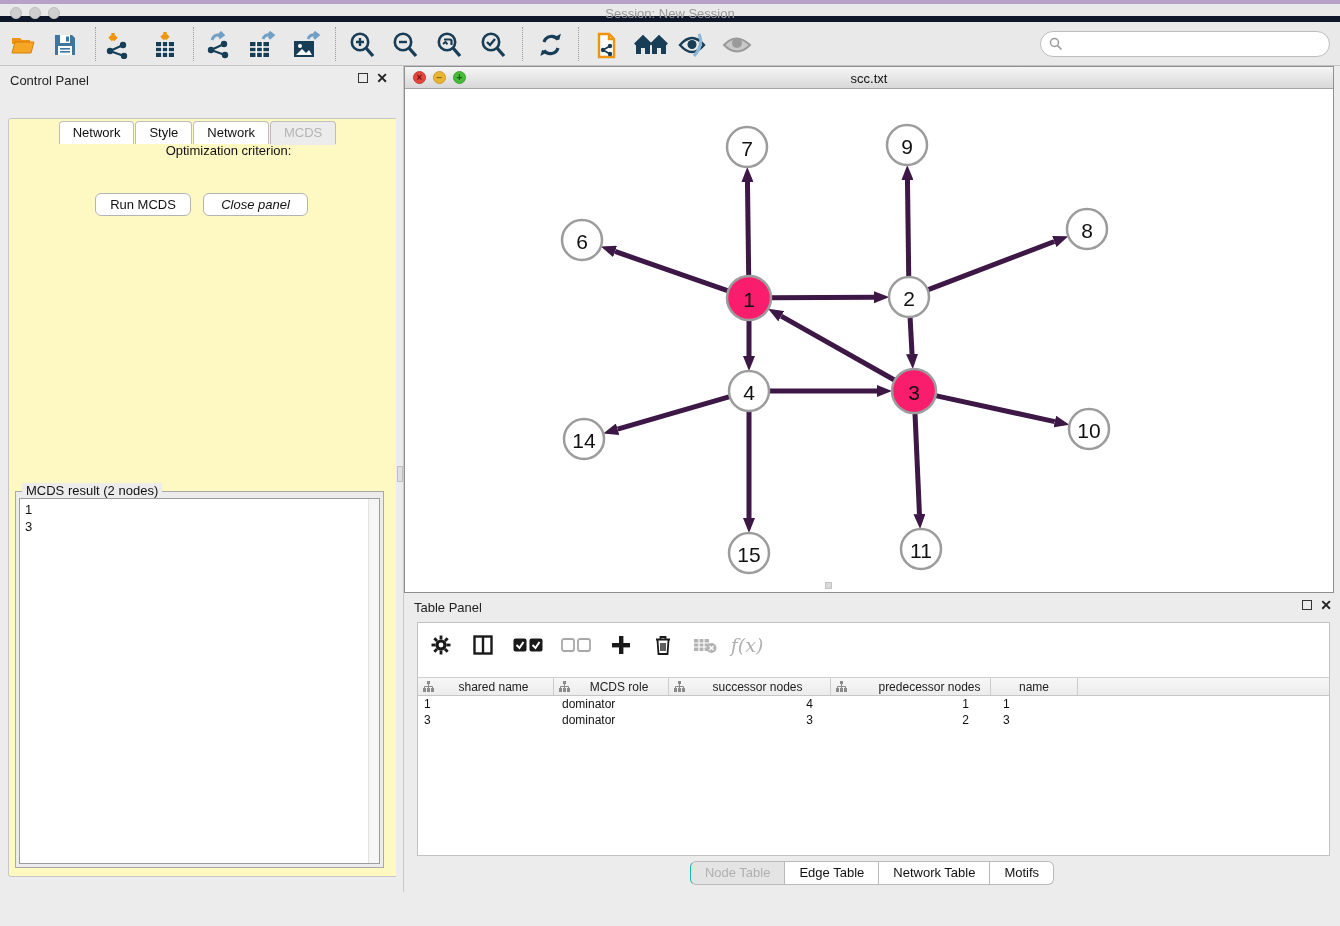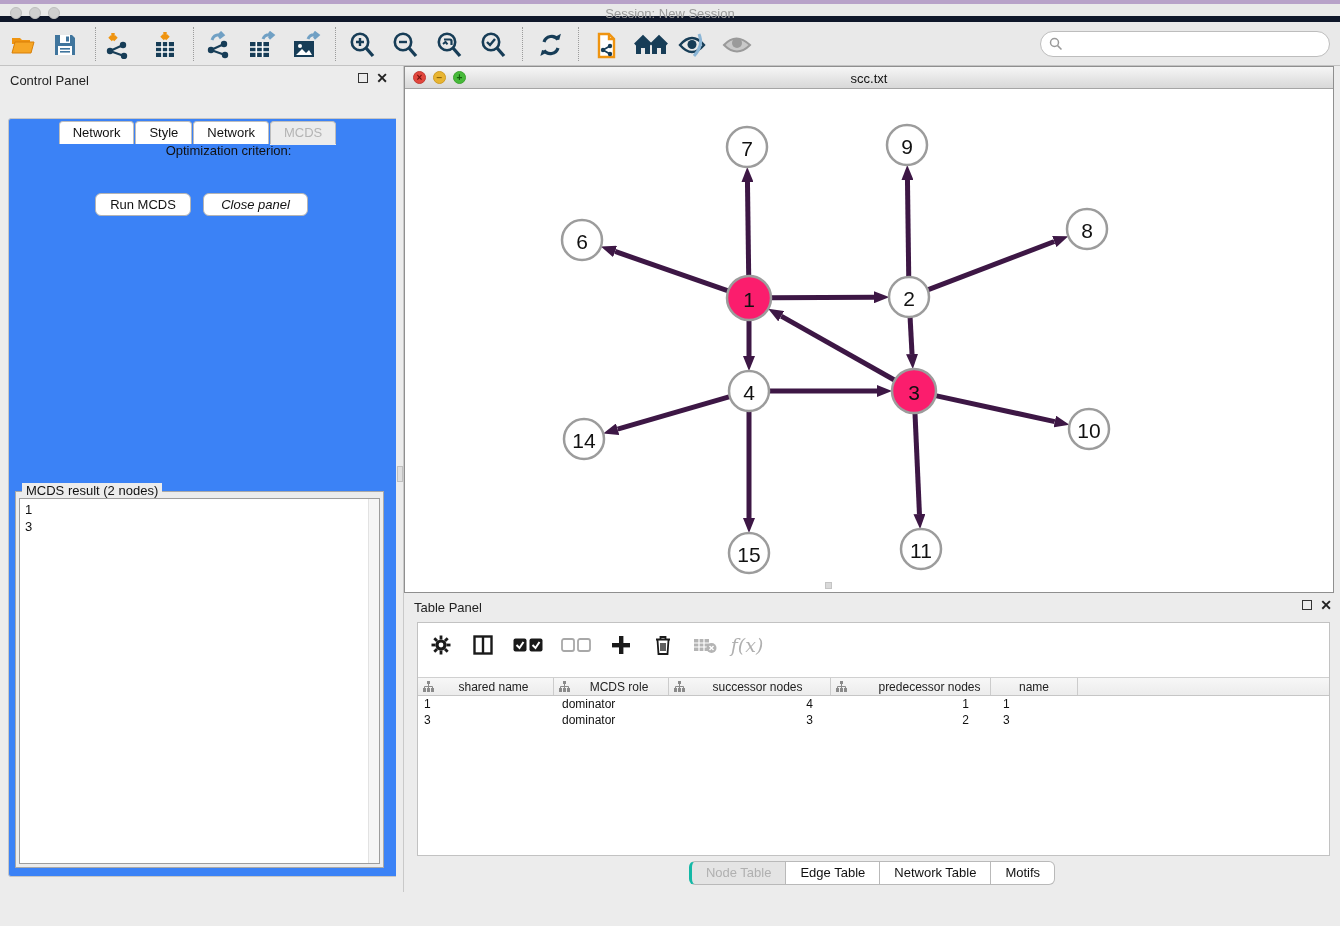--- a/index.html
+++ b/index.html
@@ -33,21 +33,21 @@
   .win-icons { position:absolute; right:8px; top:6px; display:flex; gap:8px; align-items:center; }
   .float-ic { width:10px; height:10px; border:1.5px solid #333; display:inline-block; }
   .close-ic { font-size:14px; font-weight:bold; color:#222; line-height:12px; }
 
   
   .tabs-row { position:absolute; left:0; width:100%; display:flex; justify-content:center; }
   #cp-tabs { top:31px; }
   .tab { font-size:13px; padding:3px 13px 4px; border:1px solid #bdbdbd; border-bottom:none; border-radius:4px 4px 0 0; background:#fff; color:#111; margin-right:1px; position:relative; z-index:2;margin-top:24px; }
   .tab.active { background:#ececec; color:#b4b4b4; box-shadow:0 1px 0 #ececec; }
 
-  #cp-content { position:absolute; left:8px; top:52px; width:441px; height:759px; background:#3b82f6; border:1px solid #c6c6c6; border-radius:3px; }
+  #cp-content { position:absolute; left:8px; top:52px; width:441px; height:759px; background:#fef9c3; border:1px solid #c6c6c6; border-radius:3px; }
   #opt-label { position:absolute; left:0; top:24px; width:100%; text-align:center; font-size:13px; color:#111; }
   #criterion-select { position:absolute; left:36px; top:41px; width:309px; height:23px; background:#fff; border:1px solid #b4b4b4; border-radius:5px; display:flex; align-items:center; font-size:13px; color:#111; padding-left:10px; }
   #criterion-select .stepper { position:absolute; right:7px; top:3px; display:flex; flex-direction:column; gap:1px; }
   .chev { width:0; height:0; border-left:4px solid transparent; border-right:4px solid transparent; }
   .chev.up { border-bottom:5px solid #444; }
   .chev.dn { border-top:5px solid #444; }
   .cp-btn { position:absolute; top:74px; height:23px; background:#fff; border:1px solid #b4b4b4; border-radius:6px; font-size:13px; color:#111; display:flex; align-items:center; justify-content:center; font-family:"Liberation Sans",sans-serif; }
   #run-btn { left:86px; width:96px; }
   #close-btn { left:194px; width:105px;font-style:italic; }
 
@@ -80,21 +80,21 @@
   #tbl-header { display:flex; height:19px; background:linear-gradient(#f7f7f7,#ececec); border-top:1px solid #d0d0d0; border-bottom:1px solid #c6c6c6; }
   .th { display:flex; align-items:center; border-right:1px solid #cccccc; font-size:12px; color:#222; position:relative; }
   .th .th-label { flex:1; text-align:center; padding:0 4px; }
   .th .col-ic { margin-left:5px; flex:0 0 auto; }
   .tr { display:flex; height:16px; }
   .td { font-size:12px; color:#111; line-height:16px; white-space:nowrap; overflow:hidden; }
 
   
   #tp-tabs { position:absolute; left:0; bottom:7px; width:100%; display:flex; justify-content:center; }
   #tp-tabs .btab { font-size:13px; padding:3px 14px 4px; background:#fff; border:1px solid #b9b9b9; border-left:none; color:#111; }
-  #tp-tabs .btab:first-child { border-left:3px solid #14b8a6; border-radius:6px 0 0 6px; }
+  #tp-tabs .btab:first-child { border-left:1px solid #14b8a6; border-radius:6px 0 0 6px; }
   #tp-tabs .btab:last-child { border-radius:0 6px 6px 0; }
   #tp-tabs .btab.active { background:#e4e4e4; color:#b0b0b0; }
 
   
   #statusbar { position:absolute; left:0; top:892px; width:1340px; height:34px; background:#ececec; border-top:1px solid #c6c6c6; }
   #list-btn { position:absolute; left:12px; top:5px; width:27px; height:25px; background:#f3f3f3; border:1px solid #a9a9a9; display:flex; align-items:center; justify-content:center; }
   #memory-btn { position:absolute; right:8px; top:5px; width:74px; height:25px; background:#fbfbfb; border:1px solid #9f9f9f; border-radius:2px; display:flex; align-items:center; justify-content:center; gap:5px; font-size:12px; color:#111; }
   #memory-dot { width:12px; height:12px; border-radius:50%; background:#1e8e3e; }
 </style>
 </head>

